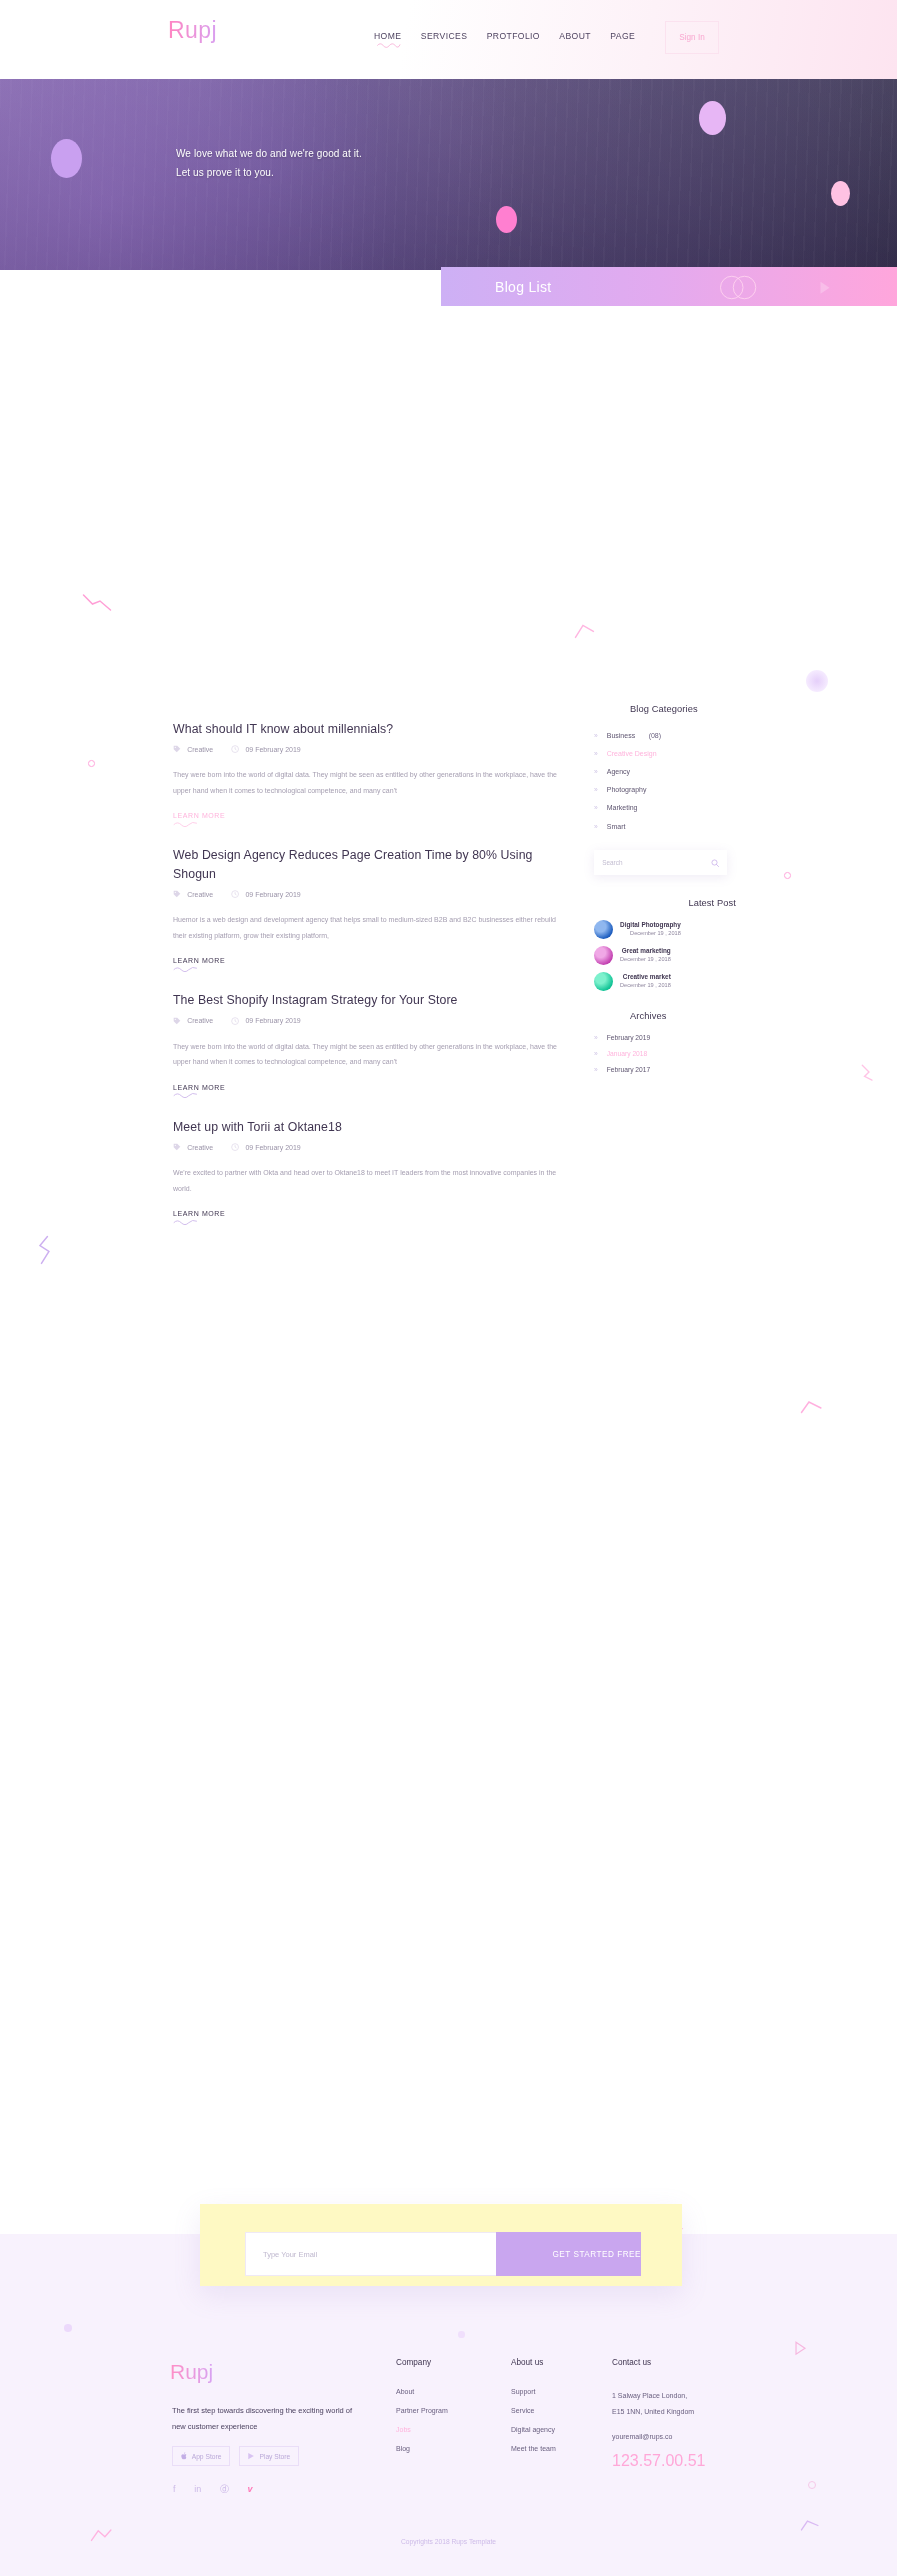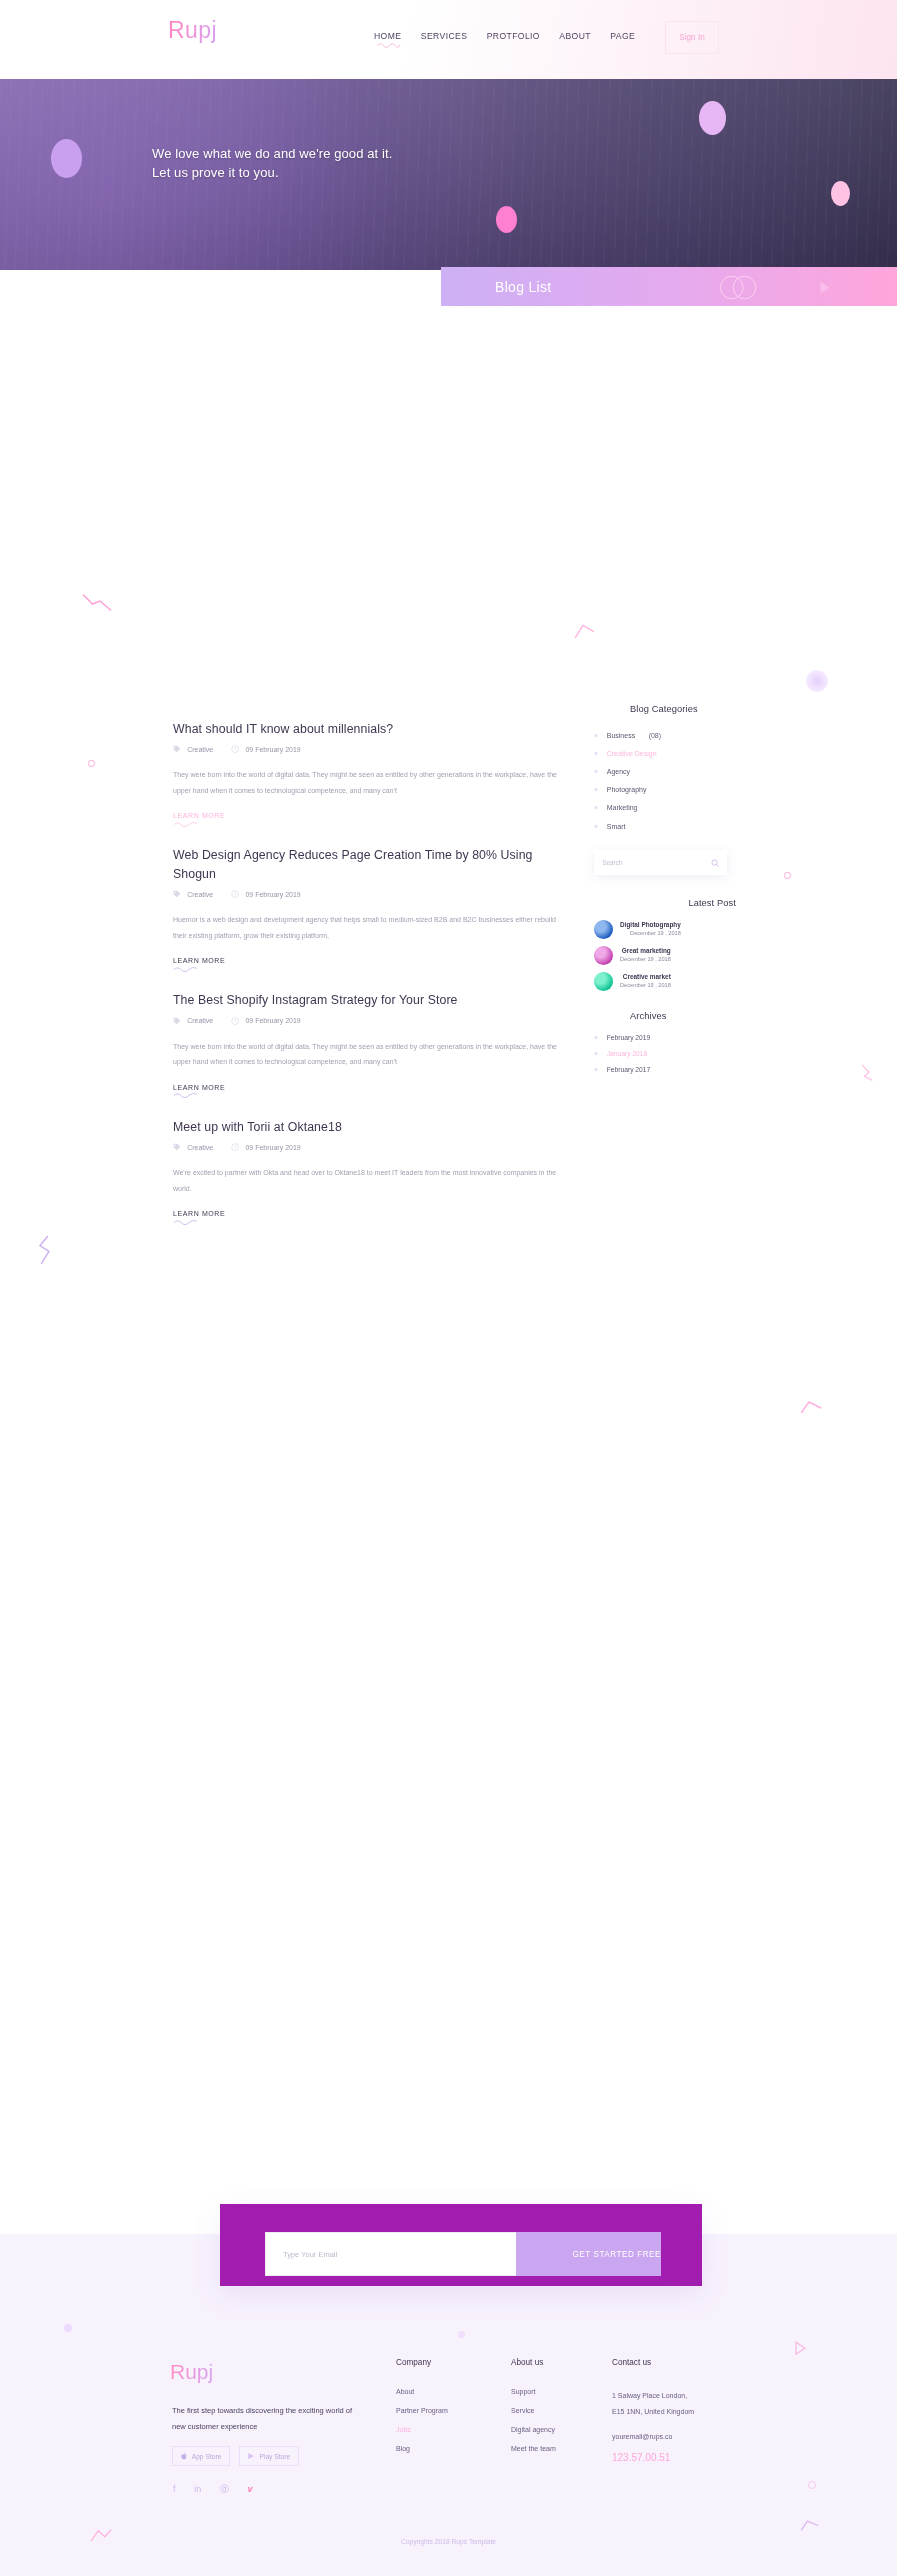--- a/index.html
+++ b/index.html
@@ -102,24 +102,24 @@
     background:
       repeating-linear-gradient(92deg, rgba(255,255,255,.035) 0 1.5px, transparent 1.5px 10.5px),
       linear-gradient(180deg, rgba(255,255,255,.10), rgba(40,30,60,.25));
   }
   .hero-tint {
     position: absolute; inset: 0;
     background: linear-gradient(100deg, rgba(150,110,210,.45) 0%, rgba(120,90,180,.30) 35%, rgba(60,50,90,.22) 100%);
   }
   .hero-text {
     position: absolute;
-    left: 152px;
+    left: 176px;
     top: 66px;
     color: #ffffff;
-    font-size: 13px;
+    font-size: 10px;
     line-height: 18.7px;
     letter-spacing: 0.1px;
     text-shadow: 0 0.7px 2.2px rgba(0,0,0,.25);
   }
   .hero-dot { position: absolute; border-radius: 50%; }
 
   
   .blog-banner {
     position: absolute;
     left: 441px;
@@ -339,23 +339,23 @@
   }
   .page-dot.current {
     background: #f09ad9;
     color: #fff;
     box-shadow: 0 4.5px 10.5px rgba(240,154,217,.45);
   }
 
   
   .cta-card {
     position: absolute;
-    left: 220px; top: 2204px;
+    left: 200px; top: 2204px;
     width: 482px; height: 82px;
-    background: #a21caf;
+    background: #fef9c3;
     box-shadow: 0 9px 28px rgba(150,120,200,.14);
     z-index: 10;
     text-decoration: underline;
   }
   .cta-inner {
     position: absolute;
     left: 45px; top: 28px;
     display: flex;
     width: 396px; height: 44px;
   }
@@ -427,21 +427,21 @@
     color: #6a6080;
     text-decoration: none;
     margin-bottom: 12px;
   }
   .fcol a.pink { color: #ffb3dc; }
   .fcol-company { left: 396px; }
   .fcol-about { left: 511px; }
   .fcol-contact { left: 612px; }
   .contact-line { font-size: 7px; color: #6a6080; line-height: 15.7px; }
   .contact-email { font-size: 7px; color: #6a6080; margin-top: 13.5px; }
-  .contact-phone { font-size: 10px; color: #ffa7d8; margin-top: 10.5px; }
+  .contact-phone { font-size: 16px; color: #ffa7d8; margin-top: 10.5px; }
   .copyright {
     position: absolute;
     left: 0; right: 0; top: 304px;
     text-align: center;
     font-size: 6.7px;
     color: #cdbbe8;
   }
 
   
   .deco { position: absolute; pointer-events: none; }

